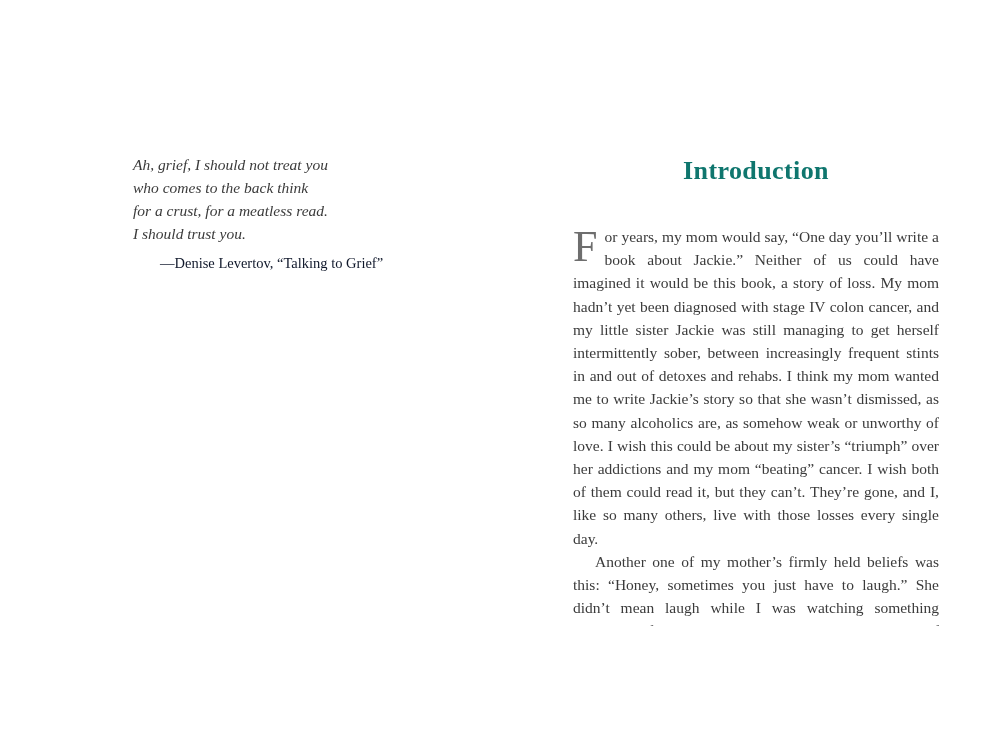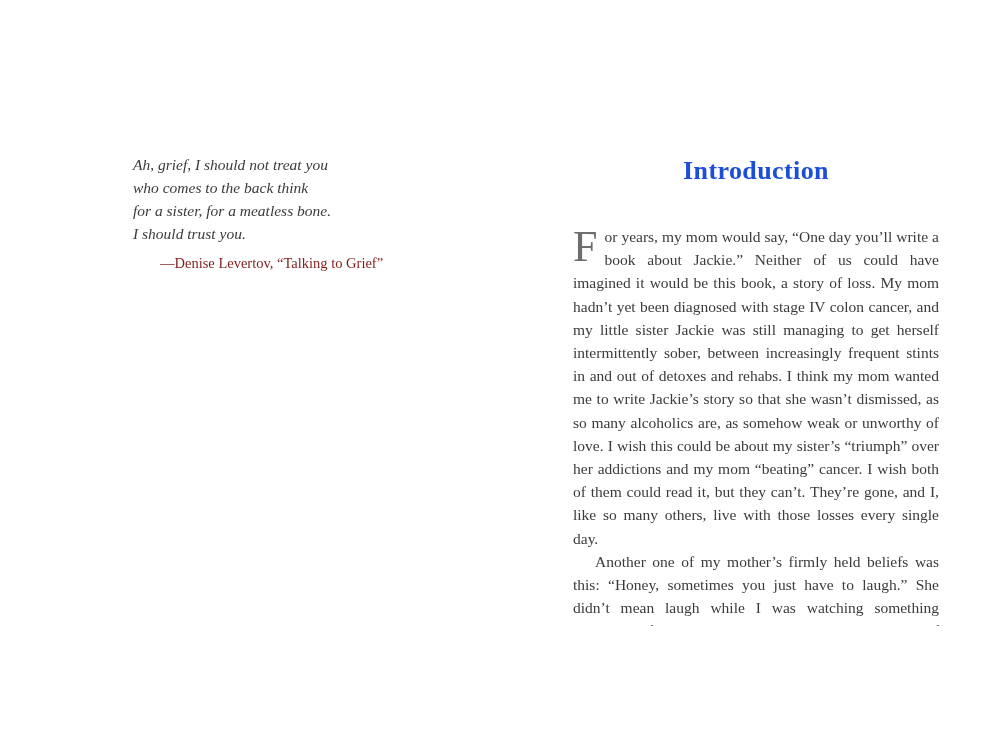--- a/index.html
+++ b/index.html
@@ -29,21 +29,21 @@
   }
   .epigraph-line {
     white-space: nowrap;
   }
   .attribution {
     font-style: normal;
     font-size: 14.5px;
     padding-left: 27px;
     margin-top: 7px;
     white-space: nowrap;
-    color: #7f1d1d;
+    color: #0f172a;
   }
   .folio {
     position: absolute;
     top: 685px;
     width: 80px;
     text-align: right;
     font-size: 15px;
     color: #000000;
   }
   .folio-left { left: 203px; }
@@ -52,21 +52,21 @@
   .chapter-title {
     position: absolute;
     left: 573px;
     top: 156px;
     width: 366px;
     margin: 0;
     text-align: center;
     font-size: 26px;
     font-weight: bold;
     letter-spacing: 0.4px;
-    color: #1d4ed8;
+    color: #0f766e;
     font-family: "Liberation Serif", serif;
   }
   .body-text {
     position: absolute;
     left: 573px;
     top: 225px;
     width: 366px;
     font-size: 15.5px;
     line-height: 23.2px;
     text-align: justify;
@@ -89,21 +89,21 @@
 </style>
 </head>
 <body>
 
 <div class="spread">
 
   <div>
     <div class="epigraph">
       <div class="epigraph-line">Ah, grief, I should not treat you</div>
       <div class="epigraph-line">who comes to the back think</div>
-      <div class="epigraph-line">for a sister, for a meatless bone.</div>
+      <div class="epigraph-line">for a crust, for a meatless read.</div>
       <div class="epigraph-line">I should trust you.</div>
       <div class="attribution">—Denise Levertov, “Talking to Grief”</div>
     </div>
     <div class="folio folio-left">viii</div>
   </div>
 
   <div>
     <h1 class="chapter-title">Introduction</h1>
     <div class="body-text">
       <p class="para"><span class="dropcap">F</span><span>or years, my mom would say, “One day you’ll write a book about Jackie.” Neither of us could have imagined it would be this book, a story of loss. My mom hadn’t yet been diagnosed with stage IV colon cancer, and my little sister Jackie was still managing to get herself intermittently sober, between increasingly frequent stints in and out of detoxes and rehabs. I think my mom wanted me to write Jackie’s story so that she wasn’t dismissed, as so many alcoholics are, as somehow weak or unworthy of love. I wish this could be about my sister’s “triumph” over her addictions and my mom “beating” cancer. I wish both of them could read it, but they can’t. They’re gone, and I, like so many others, live with those losses every single day.</span></p>

